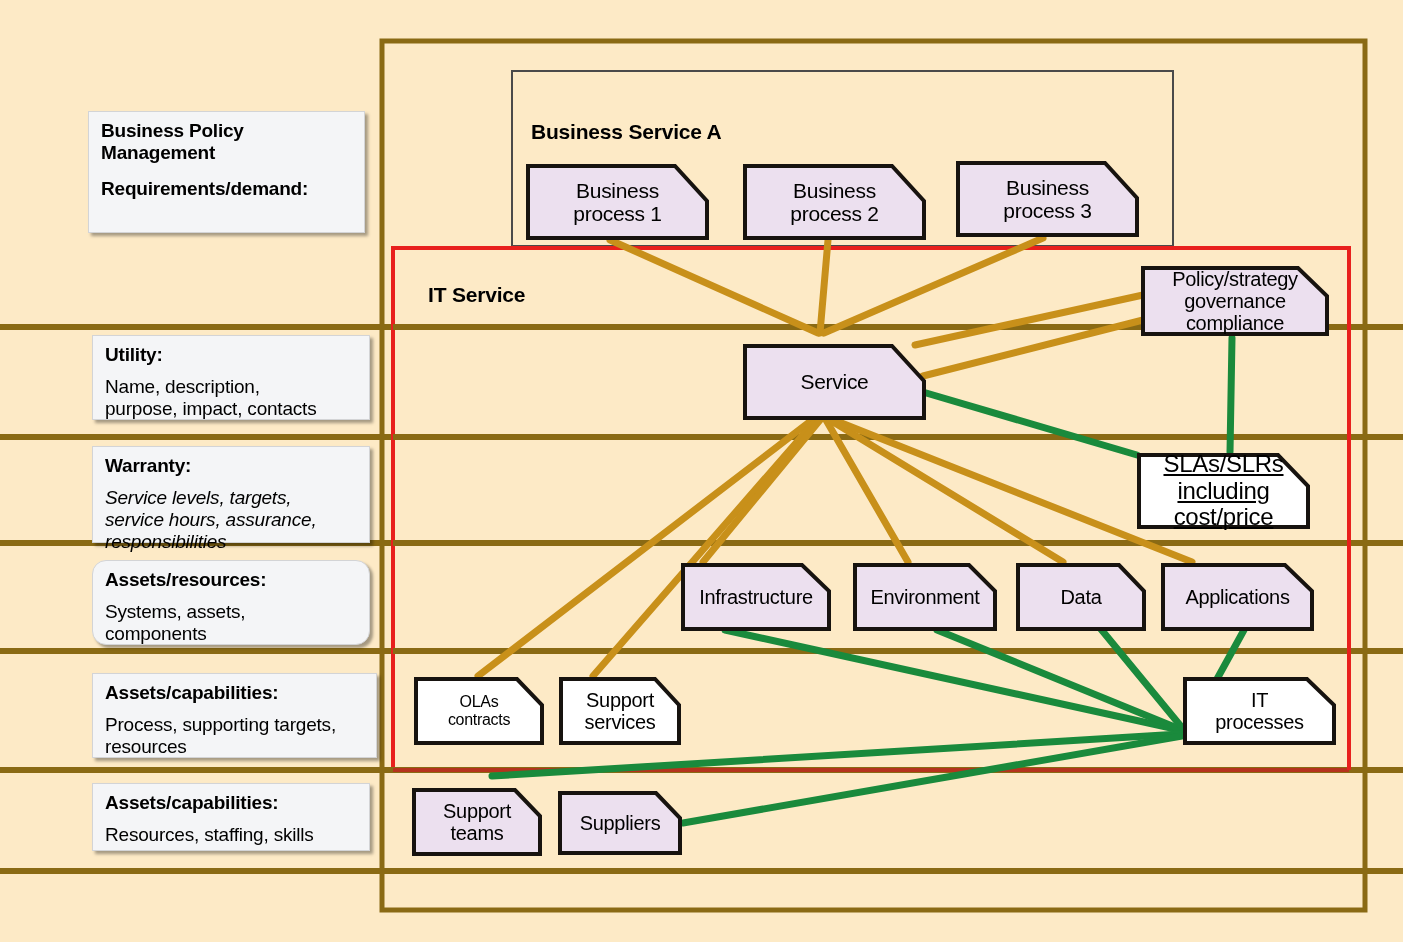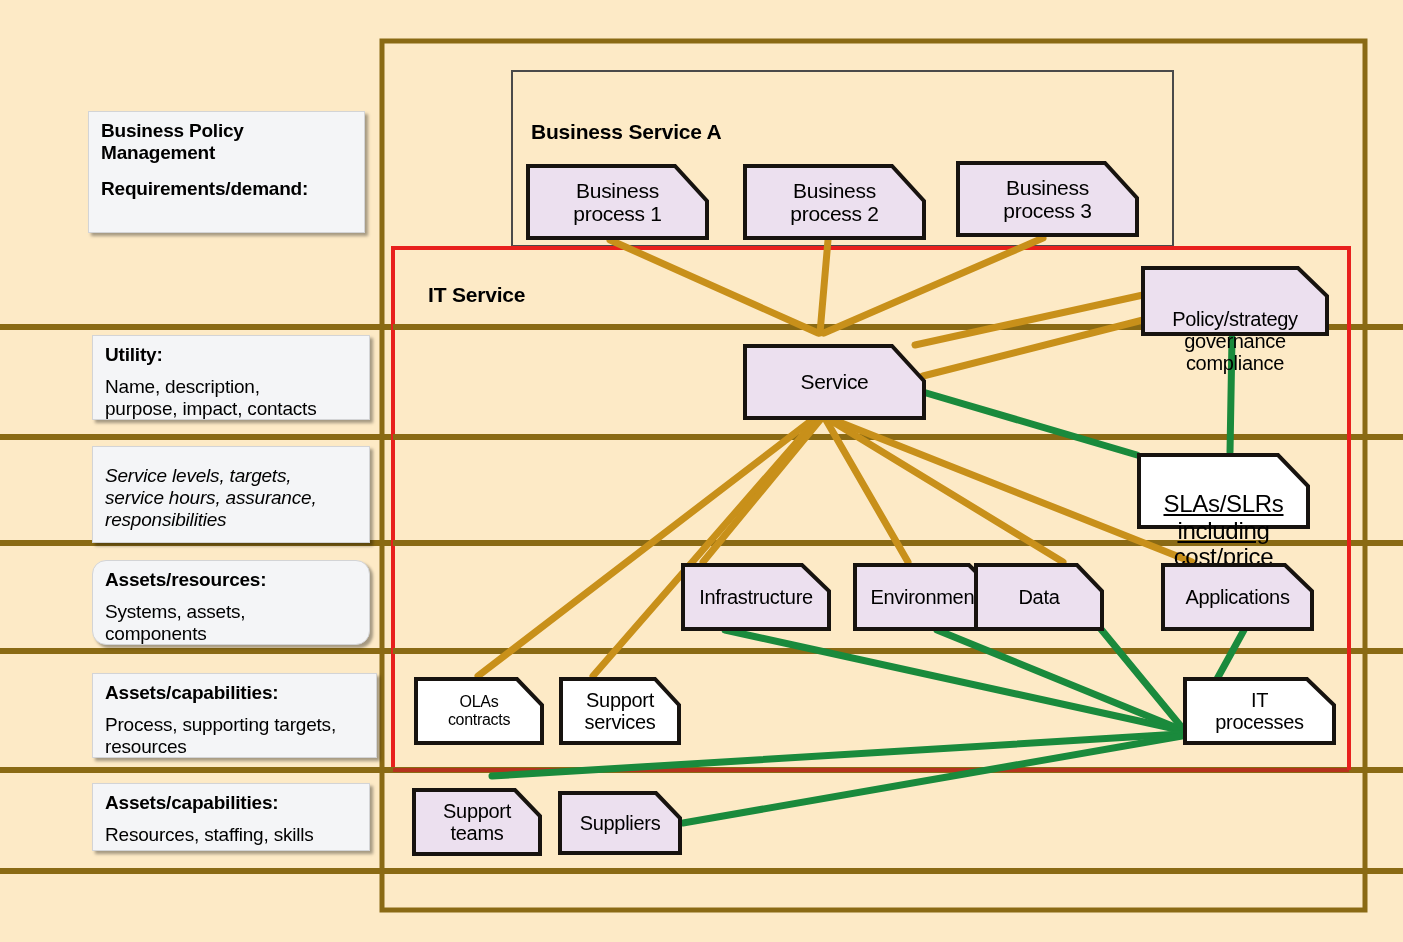--- a/index.html
+++ b/index.html
@@ -71,21 +71,21 @@
     align-items: center;
     justify-content: center;
     text-align: center;
     font-size: 21px;
     line-height: 1.1;
     color: #000;
     padding: 0 6px;
     box-sizing: border-box;
     letter-spacing: -0.3px;
   }
-  .node.small .txt { font-size: 20px; margin-top: 40px; }
+  .node.small .txt { font-size: 20px; }
 
   
   .grp-title {
     position: absolute;
     font-weight: bold;
     font-size: 21px;
     color: #000;
     z-index: 5;
     letter-spacing: -0.2px;
   }
@@ -157,20 +157,21 @@
     <div class="hd">Requirements/demand:</div>
   </div>
 
   <div class="side-card" style="left:92px; top:335px; width:278px; height:85px;">
     <div class="hd">Utility:</div>
     <div class="bd" style="white-space:pre-line;">Name, description,
 purpose, impact, contacts</div>
   </div>
 
   <div class="side-card" style="left:92px; top:446px; width:278px; height:97px;">
+    <div class="hd">Warranty:</div>
     <div class="bd" style="white-space:pre-line;font-style:italic;">Service levels, targets,
 service hours, assurance,
 responsibilities</div>
   </div>
 
   <div class="side-card" style="left:92px; top:560px; width:278px; height:85px;border-radius:14px;">
     <div class="hd">Assets/resources:</div>
     <div class="bd" style="white-space:pre-line;">Systems, assets,
 components</div>
   </div>
@@ -245,21 +246,21 @@
     <div class="txt" style="font-size:20px;">Environment</div>
   </div>
 
   <div class="node" style="left:680px; top:562px; width:152px; height:70px;">
     <svg class="shp" viewBox="0 0 152 70" preserveAspectRatio="none">
       <polygon points="3,3 122,3 149,29 149,67 3,67" fill="#ece0ef" stroke="#17130f" stroke-width="4"></polygon>
     </svg>
     <div class="txt" style="font-size:20px;">Infrastructure</div>
   </div>
 
-  <div class="node" style="left:973px; top:562px; width:132px; height:70px;">
+  <div class="node" style="left:1015px; top:562px; width:132px; height:70px;">
     <svg class="shp" viewBox="0 0 132 70" preserveAspectRatio="none">
       <polygon points="3,3 104,3 129,29 129,67 3,67" fill="#ece0ef" stroke="#17130f" stroke-width="4"></polygon>
     </svg>
     <div class="txt" style="font-size:20px;">Data</div>
   </div>
 
   <div class="node" style="left:1160px; top:562px; width:155px; height:70px;">
     <svg class="shp" viewBox="0 0 155 70" preserveAspectRatio="none">
       <polygon points="3,3 125,3 152,29 152,67 3,67" fill="#ece0ef" stroke="#17130f" stroke-width="4"></polygon>
     </svg>

